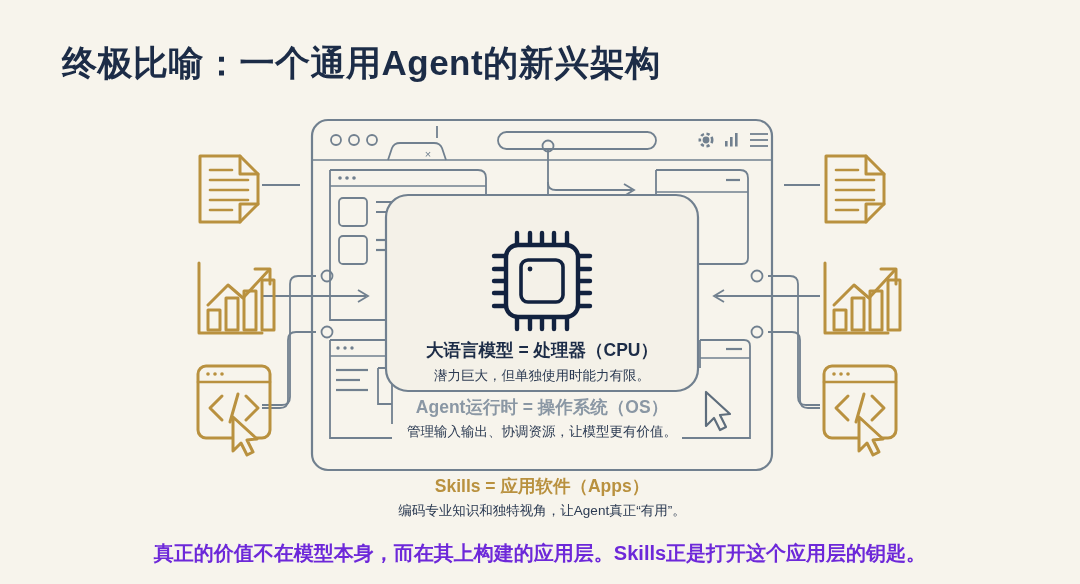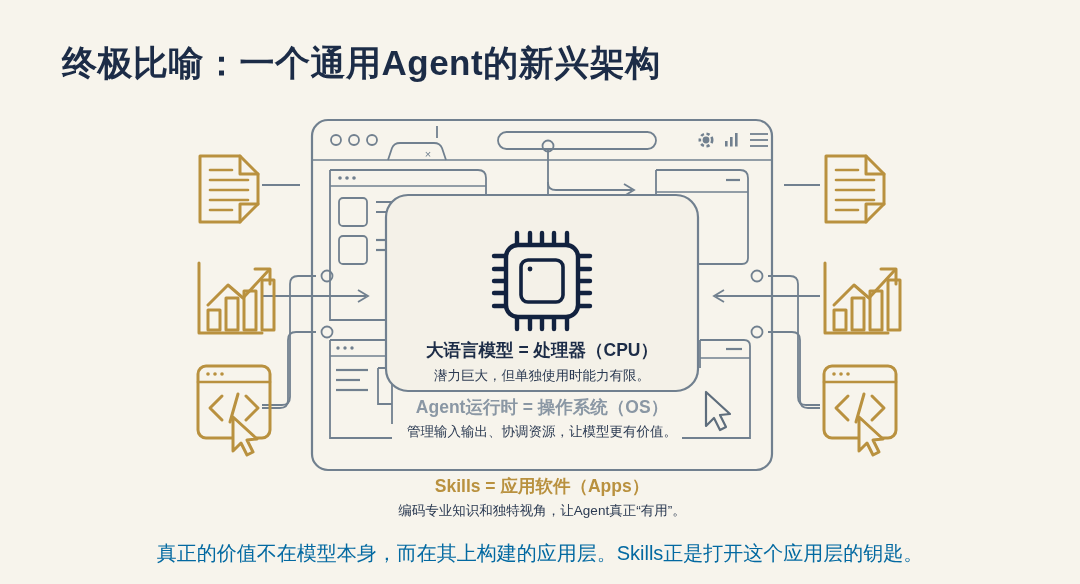--- a/index.html
+++ b/index.html
@@ -41,22 +41,22 @@
   .figure svg {
     display: block;
   }
   .footer-note {
     position: absolute;
     left: 0;
     top: 540px;
     width: 1080px;
     text-align: center;
     font-size: 20px;
-    font-weight: normal;
-    color: #0369a1;
+    font-weight: bold;
+    color: #6d28d9;
   }
 </style>
 </head>
 <body>
 
 <div class="slide">
 
   <div class="page-title">终极比喻：一个通用Agent的新兴架构</div>
 
   <div class="figure">

